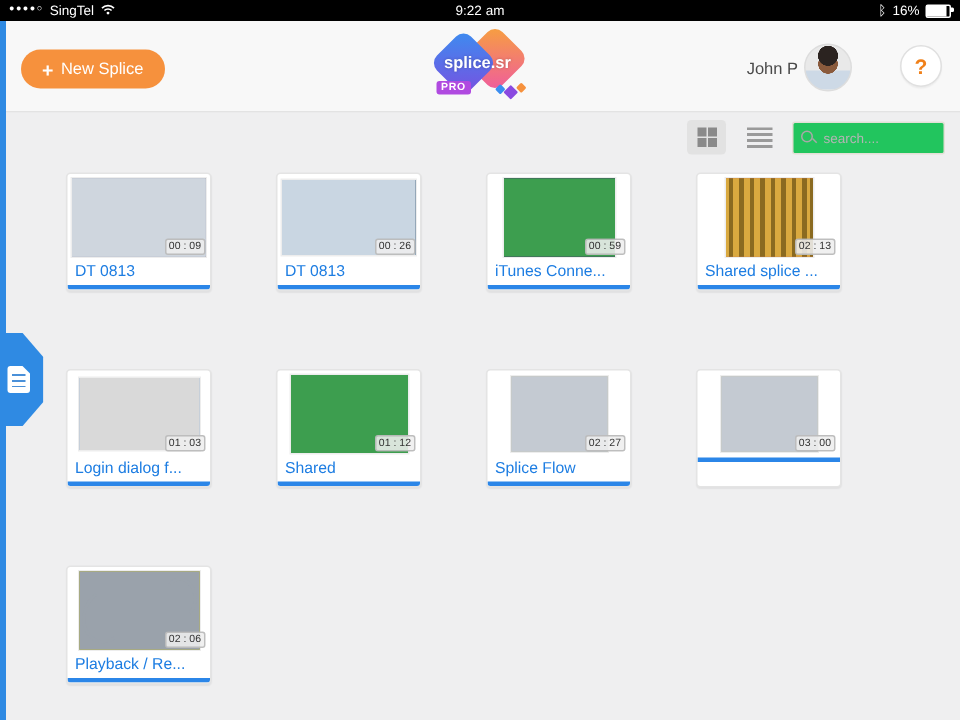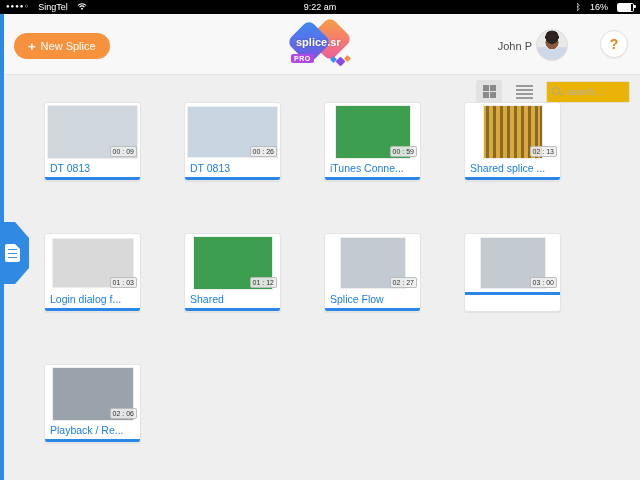--- a/index.html
+++ b/index.html
@@ -3,21 +3,21 @@
 <meta charset="utf-8">
 <style>
   html,body{margin:0;padding:0;background:#444;}
   .screen{position:relative;width:640px;height:480px;background:#efeff0;overflow:hidden;
           font-family:"Liberation Sans",sans-serif;margin:0 auto;}
 
   
   .statusbar{position:absolute;top:0;left:0;right:0;height:14px;background:#000;color:#fff;
              display:flex;align-items:center;justify-content:space-between;padding:0 6px;box-sizing:border-box;
              font-size:9px;z-index:40;}
-  .sb-left,.sb-right{display:flex;align-items:center;gap:9px;}
+  .sb-left,.sb-right{display:flex;align-items:center;gap:4px;}
   .sb-dots{font-size:6px;letter-spacing:1px;position:relative;top:-1px;}
   .sb-time{position:absolute;left:50%;transform:translateX(-50%);font-size:9px;}
   .sb-bt{font-size:9px;line-height:9px;}
   .batt{width:15px;height:7px;border:1px solid #fff;border-radius:1.5px;position:relative;
         background:linear-gradient(#fff,#fff) 0 0/13px 100% no-repeat;}
   .batt::after{content:"";position:absolute;right:-3px;top:1.5px;width:2px;height:3px;background:#fff;border-radius:0 1px 1px 0;}
 
   
   .header{position:absolute;top:14px;left:0;right:0;height:60px;background:#f8f8f8;border-bottom:1px solid #e3e3e3;z-index:20;}
   .new-splice{position:absolute;left:14px;top:19px;height:26px;padding:0 14px;border:none;border-radius:14px;
@@ -59,28 +59,28 @@
   .toolbar{position:absolute;top:80px;right:10px;display:flex;align-items:center;gap:9px;z-index:10;}
   .view-btn{width:26px;height:23px;border:none;background:transparent;border-radius:3px;display:flex;align-items:center;justify-content:center;cursor:pointer;padding:0;}
   .view-btn.active{background:#e2e2e2;}
   .grid-glyph{width:13px;height:13px;background:
       linear-gradient(#8a8a8a,#8a8a8a) 0 0/6px 6px,
       linear-gradient(#8a8a8a,#8a8a8a) 7px 0/6px 6px,
       linear-gradient(#8a8a8a,#8a8a8a) 0 7px/6px 6px,
       linear-gradient(#8a8a8a,#8a8a8a) 7px 7px/6px 6px;background-repeat:no-repeat;}
   .list-glyph{width:17px;height:14px;background:repeating-linear-gradient(to bottom,#9a9a9a 0 2px,rgba(0,0,0,0) 2px 4px);}
   .search-box{position:relative;}
-  .search-input{width:84px;height:22px;box-sizing:border-box;border:1px solid #e3e0d6;border-radius:2px;background:#eab308;
+  .search-input{width:102px;height:22px;box-sizing:border-box;border:1px solid #e3e0d6;border-radius:2px;background:#22c55e;
                 padding:0 4px 0 20px;font-size:9px;font-family:inherit;color:#555;outline:none;}
   .search-input::placeholder{color:#b4b4b4;}
   .search-glyph{position:absolute;left:6px;top:6px;width:6px;height:6px;border:1.4px solid #a8a8a8;border-radius:50%;}
   .search-glyph::after{content:"";position:absolute;left:5.5px;top:5.5px;width:3.5px;height:1.4px;background:#a8a8a8;transform:rotate(45deg);}
 
   
-  .grid{position:absolute;left:44px;top:102px;display:grid;grid-template-columns:repeat(4,97px);column-gap:43px;row-gap:52px;}
+  .grid{position:absolute;left:44px;top:115px;display:grid;grid-template-columns:repeat(4,97px);column-gap:43px;row-gap:52px;}
   .tile{width:97px;background:#fff;border:1px solid #e4e4e4;border-radius:3px;box-sizing:border-box;overflow:hidden;
         box-shadow:0 1px 1px rgba(0,0,0,.06);cursor:pointer;}
   .thumb{position:relative;height:58px;display:flex;align-items:center;justify-content:center;}
   .art{position:relative;background-repeat:no-repeat;box-shadow:0 0 0 1px rgba(0,0,0,.07);}
   .duration{position:absolute;right:3px;bottom:4px;background:rgba(238,238,238,.88);border:1px solid rgba(170,170,170,.7);
             color:#333;font-size:7px;line-height:9px;padding:0 2px;border-radius:2px;white-space:nowrap;}
   .title-row{padding:1px 5px 2px;font-size:10.5px;line-height:13px;color:#1d7de2;white-space:nowrap;overflow:hidden;}
   .underline{height:3px;background:#2b86e8;}
 
   

